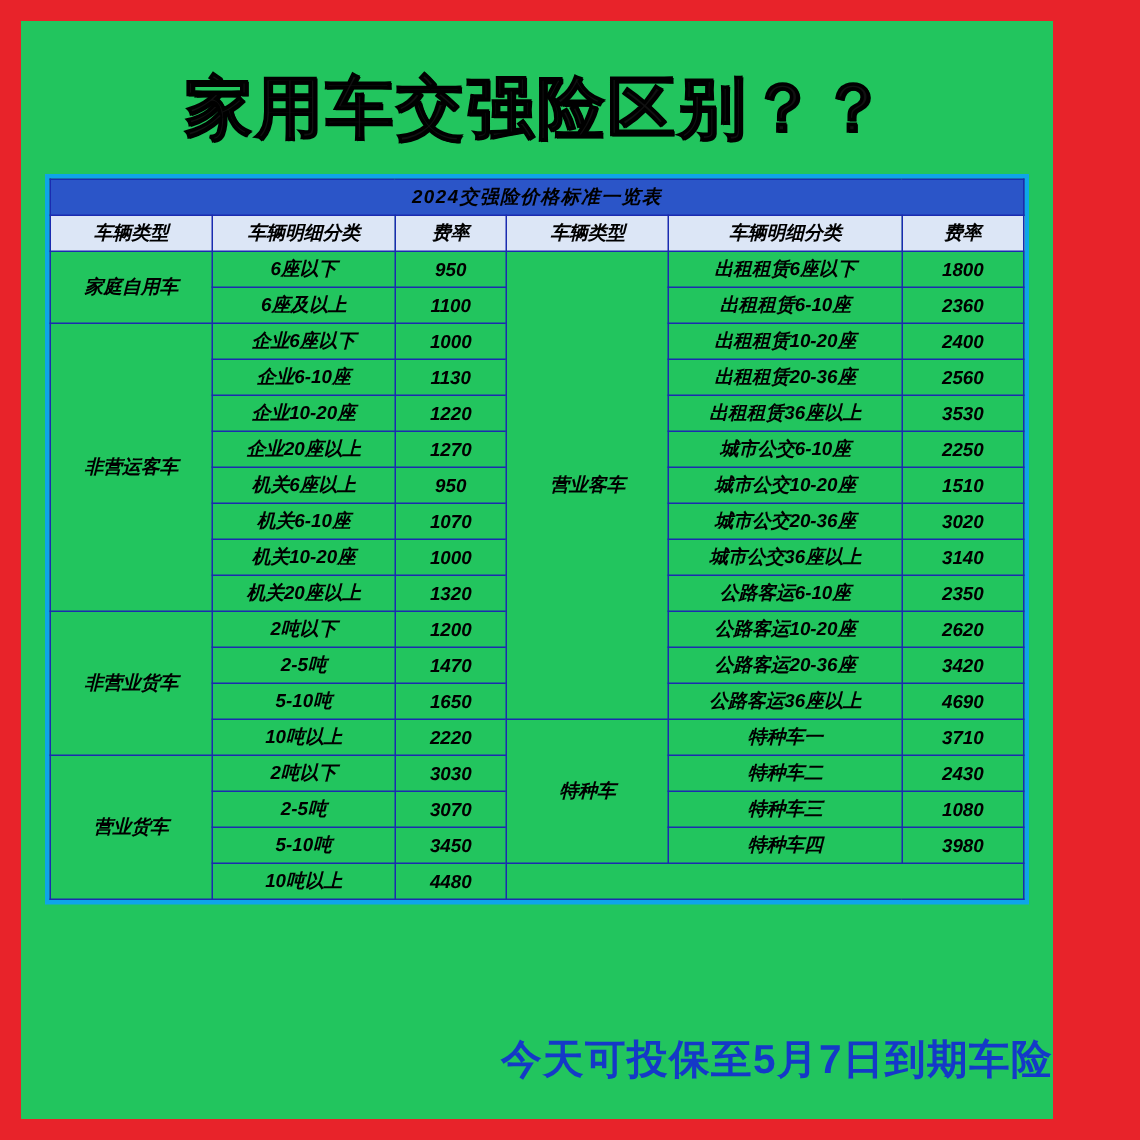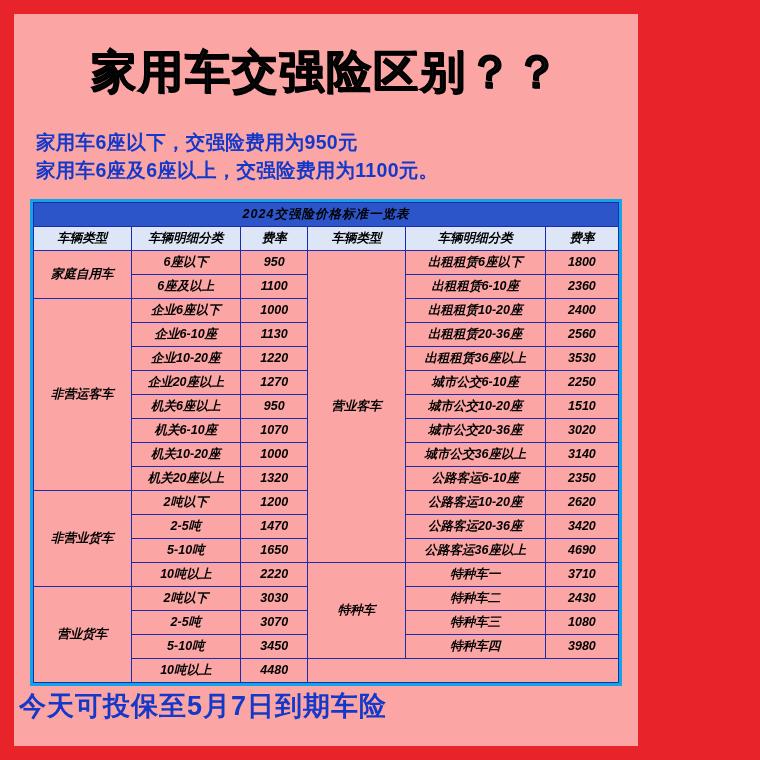--- a/index.html
+++ b/index.html
@@ -10,23 +10,23 @@
     width: 760px;
     height: 760px;
     background: #e8232a;
     font-family: "Liberation Sans", sans-serif;
     overflow: hidden;
   }
   .poster {
     position: absolute;
     left: 14px;
     top: 14px;
-    width: 624px;
+    width: 688px;
     height: 732px;
-    background: #fca5a5;
+    background: #22c55e;
     box-sizing: border-box;
   }
   .title {
     text-align: center;
     font-family: "DejaVu Serif", serif;
     font-weight: bold;
     font-size: 45px;
     letter-spacing: 2px;
     color: #111111;
     margin-top: 28px;
@@ -79,41 +79,37 @@
     font-size: 12.5px;
     height: 20px;
   }
   .cat {
     font-size: 13px;
     font-weight: bold;
     margin-left: 44px;
   }
   .footer {
     position: absolute;
-    left: 5px;
+    left: 12px;
     right: 0;
     bottom: 22px;
-    text-align: left;
+    text-align: right;
     color: #1439c8;
     font-weight: bold;
     font-size: 27px;
     letter-spacing: 1px;
   }
 </style>
 </head>
 <body>
 
 <div class="poster">
 
   <div class="title">家用车交强险区别？？</div>
 
-  <div class="subtitle">
-    <div>家用车6座以下，交强险费用为950元</div>
-    <div>家用车6座及6座以上，交强险费用为1100元。</div>
-  </div>
 
   <div class="table-wrap">
     <table class="price">
       <colgroup>
         <col style="width:16%">
           <col style="width:18%">
           <col style="width:11%">
         <col style="width:16%">
           <col style="width:23%">
           <col style="width:12%">

